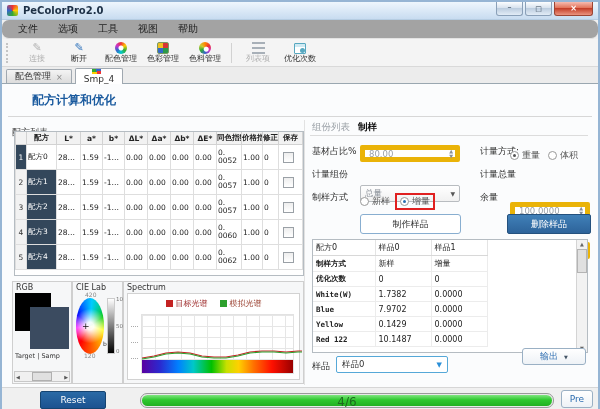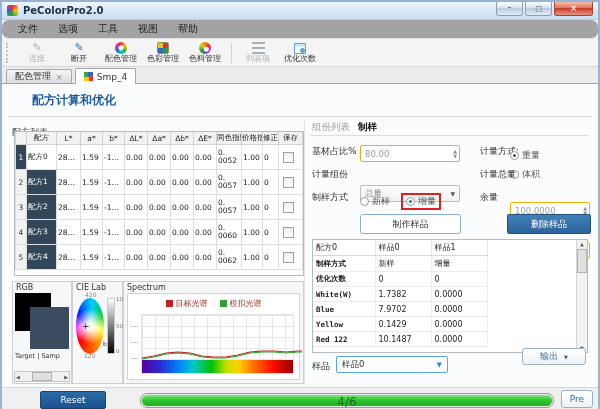--- a/index.html
+++ b/index.html
@@ -35,36 +35,36 @@
   .ic-bars::before{content:"";position:absolute;left:1px;bottom:1px;width:3px;height:6px;background:#2a9a4a;box-shadow:4px -2px 0 #3468c8,8px -4px 0 #d83434;}
   .ic-grid{width:12px;border-radius:2px;background:conic-gradient(#d83434 0 25%,#2a9a4a 0 50%,#3468c8 0 75%,#f0c020 0);border:1px solid #7a9a60;box-sizing:border-box;}
   .ic-palette{width:12px;border-radius:50%;background:radial-gradient(circle at 60% 60%,#fff 0 2px,rgba(255,255,255,0) 3px),conic-gradient(#f80,#e33,#c3c,#36c,#3a3,#cc3,#f80);}
   .ic-list{width:13px;background:repeating-linear-gradient(to bottom,#a8b0b8 0 2px,rgba(0,0,0,0) 2px 5px);}
   .ic-layout{width:12px;height:11px;border:1px solid #58a8c0;border-radius:1px;background:linear-gradient(#cfe9f2 0 3px,#fff 3px);box-sizing:border-box;}
   .ic-layout::after{content:"";position:absolute;right:0;bottom:0;width:5px;height:5px;border-radius:50%;background:#58a8c0;}
 
   
   .tabbar{height:16px;background:#ececec;border-bottom:1px solid #9aa7b0;display:flex;align-items:flex-end;padding-left:4px;}
   .tab{height:14px;display:flex;align-items:center;padding:0 8px;font-size:9px;border:1px solid #a0a8b0;border-bottom:none;background:linear-gradient(#f4f4f4,#dcdcdc);margin-right:3px;color:#333;border-radius:2px 2px 0 0;box-sizing:border-box;}
-  .tab.active{background:#fff;height:16px;margin-bottom:-1px;z-index:2;position:relative;}
+  .tab.active{background:#fff;height:16px;margin-bottom:-1px;z-index:2;position:relative;flex-direction:column;}
   .close-x::before{content:"×";font-size:8px;color:#8a8a8a;margin-left:5px;}
   .tab-ic{width:9px;height:9px;margin-right:4px;background:conic-gradient(#36c 0 25%,#e33 0 50%,#fc0 0 75%,#3a3 0);}
 
   
   .content{position:relative;height:303px;background:#fbfcfd;}
   .page-title{position:absolute;left:30px;top:8px;font-size:12px;font-weight:bold;color:#1a5a9e;}
   .rule{position:absolute;left:6px;right:6px;top:32px;border-top:1px solid #d7d7d7;}
   .vsep{position:absolute;left:302px;top:36px;bottom:2px;border-left:1px solid #e2e2e2;}
 
   
   .left{position:absolute;left:10px;top:36px;width:292px;bottom:2px;}
   .sec-label{font-size:9px;color:#444;}
   .recipe-box{position:absolute;left:2px;right:0;top:11px;height:143px;border:1px solid #b5bcc2;background:#fff;overflow:hidden;}
   table.recipe{border-collapse:collapse;table-layout:fixed;width:100%;font-size:7.5px;color:#222;}
-  .recipe th{background:#f2f2f2;border:1px solid #d2d2d2;border-top:none;font-weight:normal;height:12px;padding:0;overflow:hidden;white-space:nowrap;}
+  .recipe th{background:#f2f2f2;border:1px solid #d2d2d2;border-top:none;font-weight:bold;height:12px;padding:0;overflow:hidden;white-space:nowrap;}
   .recipe td{border:1px solid #dedede;padding:0 1px;height:24px;vertical-align:middle;overflow:hidden;}
   .recipe td.num{background:#f2f2f2;text-align:center;color:#333;}
   .recipe td.cur{background:#33475b;color:#fff;}
   .recipe td.sel{background:#33475b;color:#fff;}
   .recipe td.meta{white-space:pre-line;line-height:8px;}
   .cb{display:inline-block;width:9px;height:9px;border:1px solid #9aa0a6;background:linear-gradient(#eee,#fff);vertical-align:middle;margin-left:3px;}
 
   
   .bbox{position:absolute;bottom:1px;height:101px;border:1px solid #cfcfcf;background:#f6f7f8;}
   .bbox-title{position:absolute;top:1px;left:3px;font-size:8px;color:#333;}
@@ -100,27 +100,27 @@
   
   .right{position:absolute;left:308px;right:10px;top:36px;bottom:2px;}
   .rtabs{position:absolute;top:0;left:0;right:0;height:15px;border-bottom:1px solid #dcdcdc;}
   .rtab{position:absolute;top:1px;font-size:9.5px;}
   .rtab.t1{left:2px;color:#9aa0a6;}
   .rtab.t2{left:48px;color:#111;font-weight:bold;}
   .fl{position:absolute;font-size:9px;color:#333;}
   .fc{position:absolute;box-sizing:border-box;}
   .r1{top:25px;} .r2{top:48px;} .r3{top:71px;}
   .l1{left:2px;} .c1{left:50px;width:100px;} .l2{left:170px;} .c2{left:200px;width:80px;}
-  .spin{height:17px;border:1px solid #eab308;border-radius:2px;background:#fff;display:flex;align-items:center;font-size:8.5px;padding-left:4px;position:relative;color:#9aa0a6;}
+  .spin{height:17px;border:5px solid #eab308;border-radius:2px;background:#fff;display:flex;align-items:center;font-size:8.5px;padding-left:4px;position:relative;color:#9aa0a6;}
   .spin .arrs{position:absolute;right:2px;top:1px;bottom:1px;display:flex;flex-direction:column;justify-content:center;color:#8a9098;font-size:5px;line-height:5px;}
   .spin .arrs::before{content:"▲";} .spin .arrs::after{content:"▼";}
   .spin.live{color:#222;} .spin.live .arrs{color:#2a8fd8;font-size:6px;line-height:6px;}
   .select{height:17px;border:1px solid #b8bcc0;border-radius:2px;background:linear-gradient(#fff,#f1f1f1);font-size:8.5px;color:#8a9098;display:flex;align-items:center;padding-left:4px;position:relative;}
   .select::after{content:"▼";position:absolute;right:4px;font-size:6px;color:#555;}
-  .radio{display:inline-flex;align-items:center;font-size:9px;color:#555;margin-right:9px;white-space:nowrap;}
+  .radio{display:inline-flex;align-items:center;font-size:9px;color:#555;margin-right:3px;white-space:nowrap;}
   .rdot{width:9px;height:9px;border-radius:50%;border:1px solid #999;background:#fff;margin-right:3px;position:relative;box-sizing:border-box;flex:none;}
   .rdot.on::after{content:"";position:absolute;left:2px;top:2px;width:3px;height:3px;border-radius:50%;background:#555;}
   .rdot.on.blue::after{background:#2a6fb0;}
   .redbox{display:inline-flex;align-items:center;border:2px solid #e02020;padding:0 3px;margin-left:-3px;}
   .btn-make{position:absolute;left:50px;top:94px;width:99px;height:18px;background:#fff;border:1px solid #88aed0;border-radius:3px;font-size:9px;color:#333;display:flex;align-items:center;justify-content:center;}
   .btn-del{position:absolute;left:197px;top:94px;width:82px;height:18px;background:linear-gradient(#4080b8,#2d639a);border:1px solid #24517e;border-radius:2px;color:#fff;font-size:9px;display:flex;align-items:center;justify-content:center;}
 
   .sample-box{position:absolute;left:2px;right:0;top:119px;height:112px;border:1px solid #b5bcc2;background:#fff;overflow:hidden;}
   .stbl{border-collapse:collapse;font-size:8px;color:#222;table-layout:fixed;position:absolute;left:0;top:0;right:11px;width:calc(100% - 11px);}
   .stbl th{font-weight:normal;text-align:left;padding:2px 3px;border-bottom:1px solid #d8d8d8;border-right:1px solid #e4e4e4;height:11px;overflow:hidden;white-space:nowrap;}

